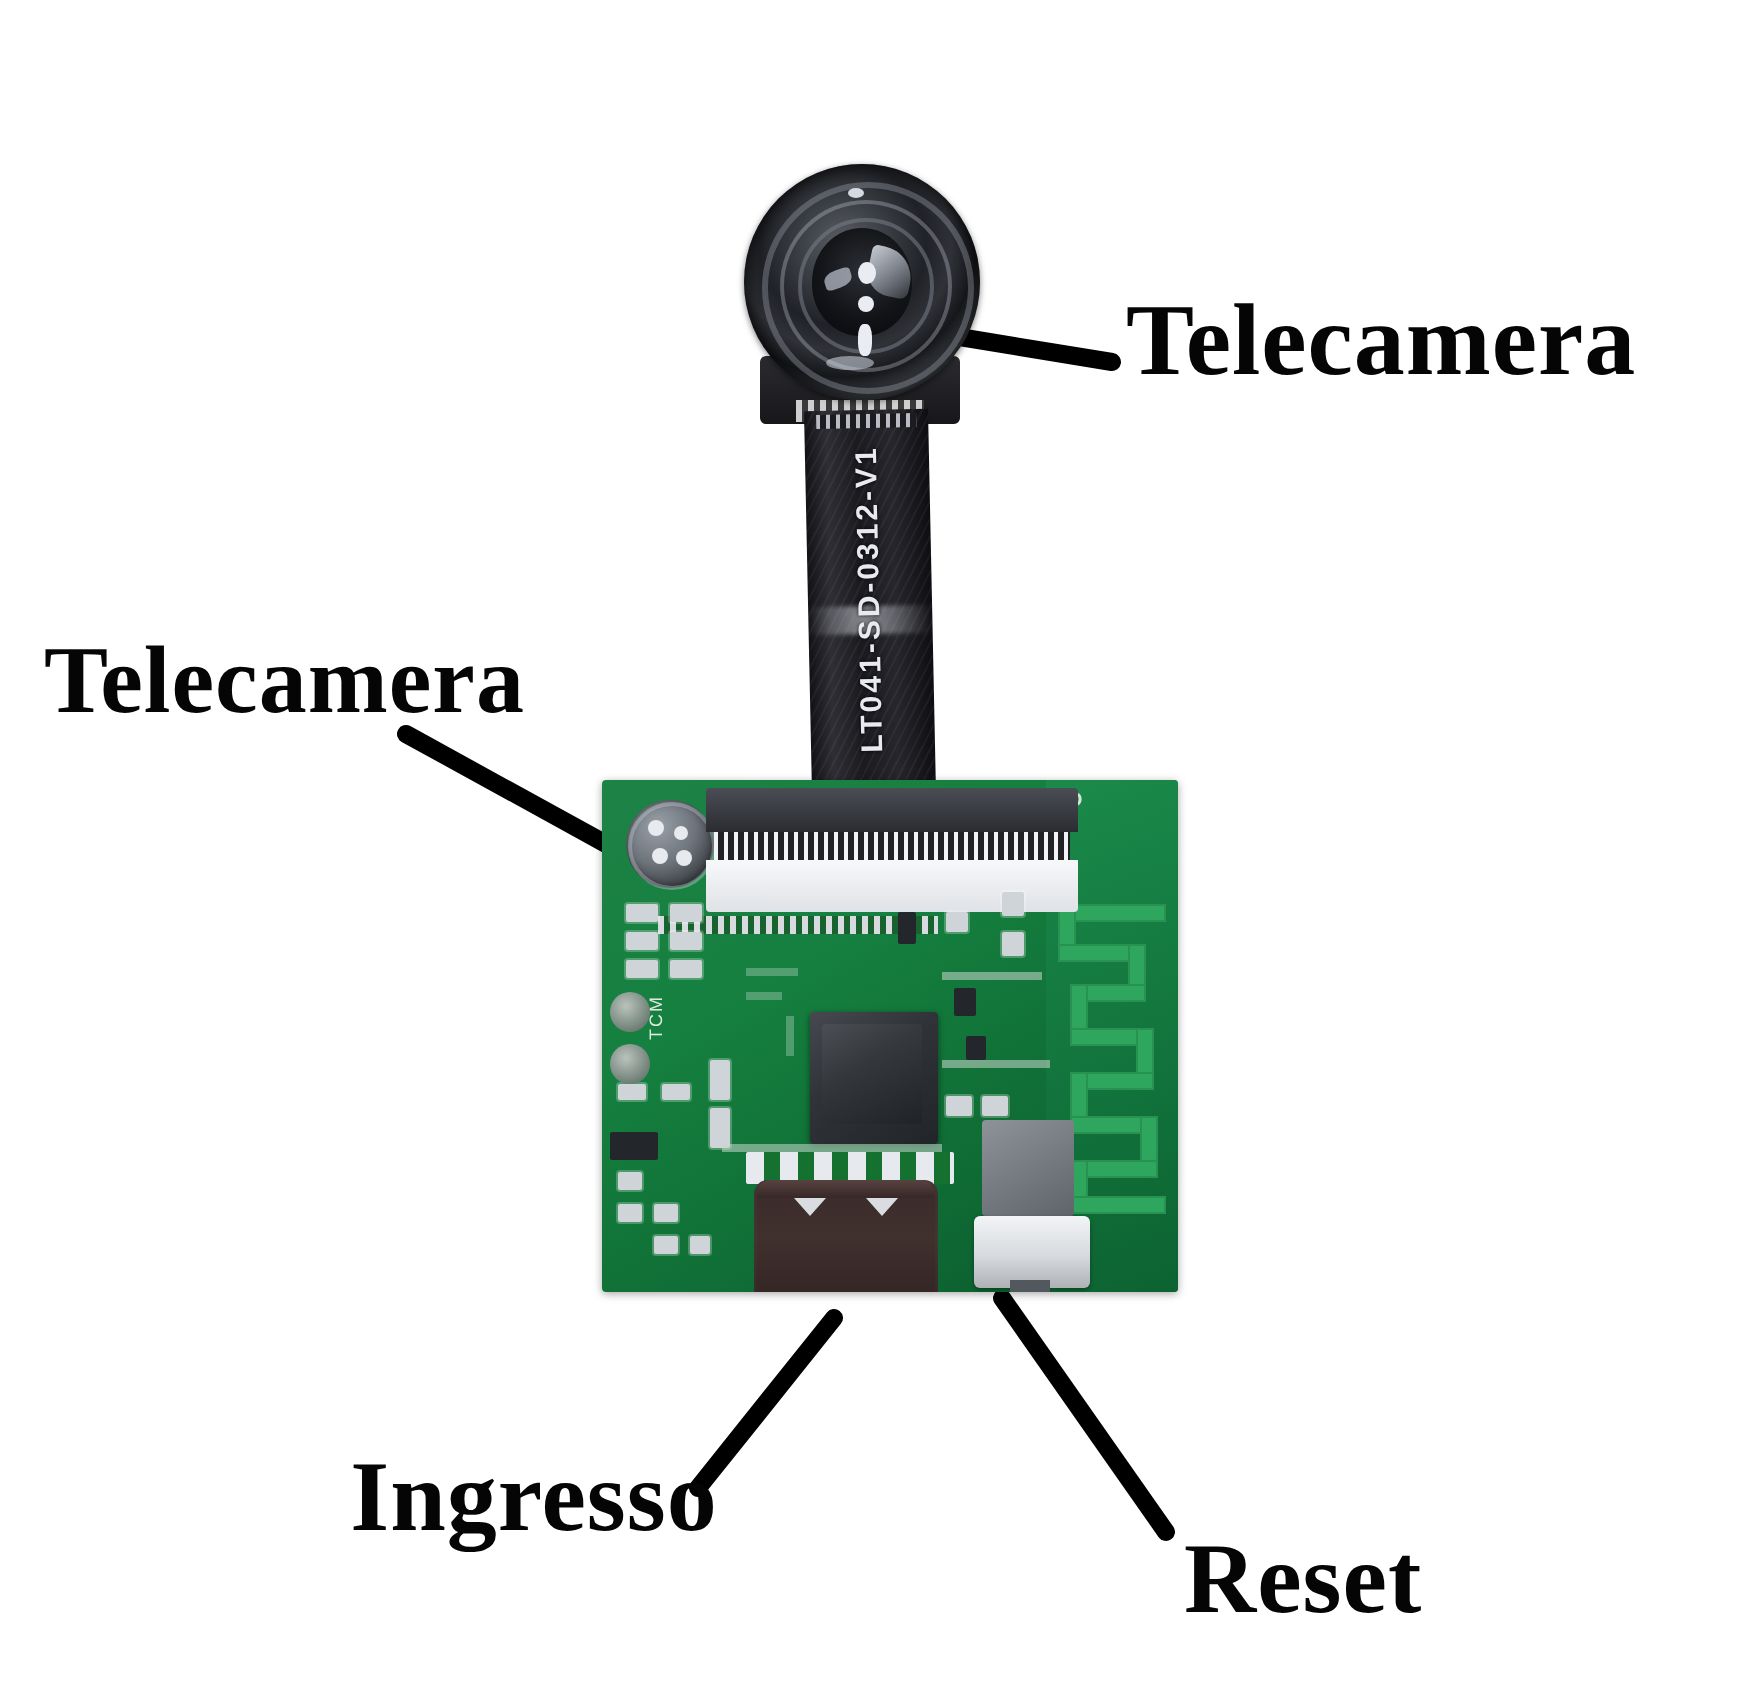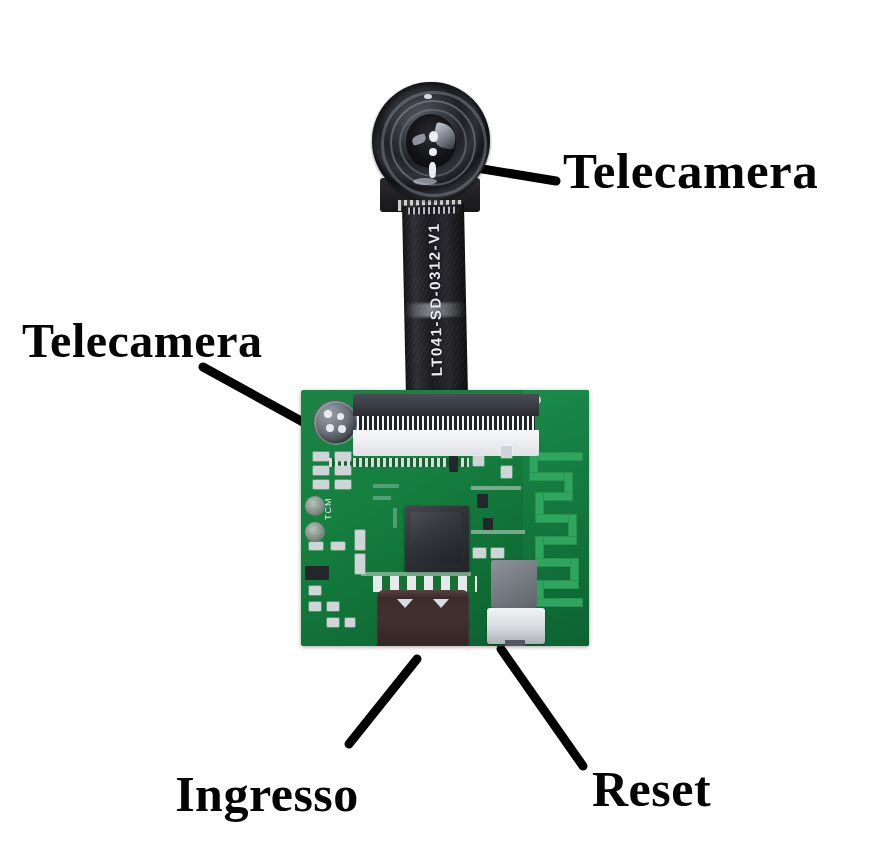--- a/index.html
+++ b/index.html
@@ -23,21 +23,21 @@
     font-family: "Liberation Serif", serif;
     font-weight: bold;
     letter-spacing: 0.5px;
     white-space: nowrap;
     line-height: 1.06;
     -webkit-font-smoothing: antialiased;
   }
   #label-telecamera { left: 563px; top: 144px; font-size: 51px; }
   #label-microfono  { left: 22px;  top: 316px; font-size: 48px; }
   #label-ingresso   { left: 102px; top: 722px; font-size: 50px; text-align: center; width: 330px;}
-  #label-ingresso .l1 { display:block;margin-top:46px; }
+  #label-ingresso .l1 { display:block; }
   #label-ingresso .l2 { display:block; }
   #label-reset      { left: 592px; top: 763px; font-size: 50px; }
 
   
   #leaders { position: absolute; left: 0; top: 0; width: 874px; height: 847px; }
 
   
   #camera-module {
     position: absolute;
     left: 372px; top: 82px;

